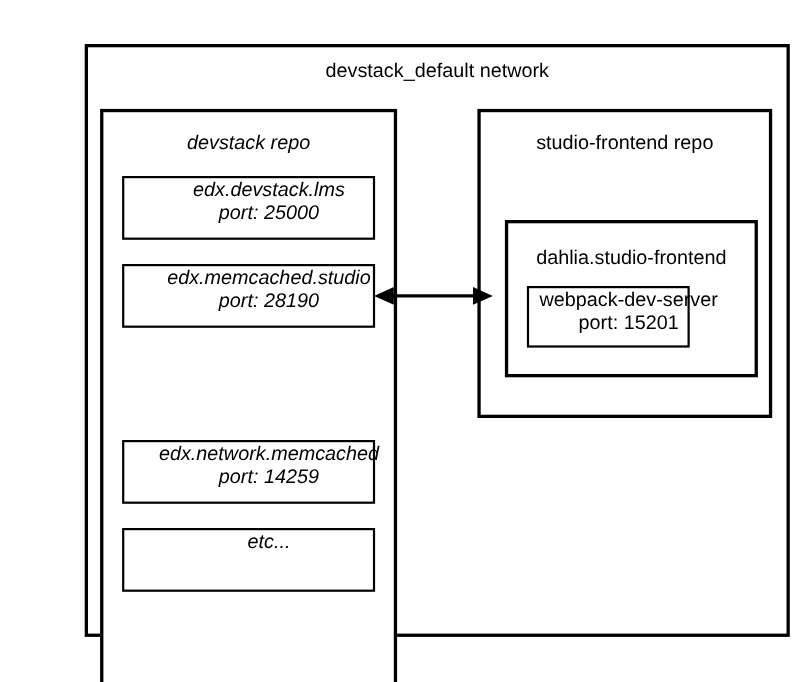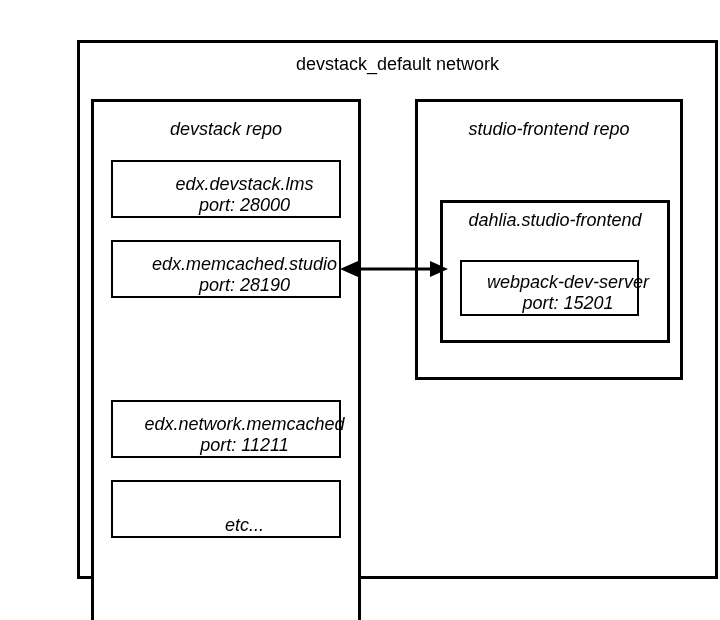--- a/index.html
+++ b/index.html
@@ -26,25 +26,25 @@
   .border2 { border: 2px solid #000000; }
   .title {
     position: relative;
     text-align: center;
     font-size: 18px;
     line-height: 21px;
     white-space: nowrap;
   }
   .network-title { padding-top: 11px; }
   .repo-title { padding-top: 17px; }
-  .dahlia-title { padding-top: 7px; }
+  .dahlia-title { padding-top: 21px; }
   .cbox {
     display: flex;
     flex-direction: column;
-    justify-content: flex-end;
+    justify-content: flex-start;
     align-items: center;
     text-align: center;
     padding-left: 37px;
   }
   .cline {
     font-size: 18px;
     line-height: 21px;
     white-space: nowrap;
   }
   .arrow-svg {
@@ -63,50 +63,50 @@
   <div class="box border3" style="left:38px; top:40px; width:641px; height:539px;">
 
     <div class="title network-title">devstack_default network</div>
 
     <div class="box border3" style="left:11px; top:56px; width:270px; height:597px;font-style:italic;">
 
       <div class="title repo-title">devstack repo</div>
 
       <div class="box border2 cbox" style="left:17px; top:58px; width:230px; height:58px;">
         <div class="cline">edx.devstack.lms</div>
-        <div class="cline">port: 28000</div>
+        <div class="cline">port: 25000</div>
       </div>
 
       <div class="box border2 cbox" style="left:17px; top:138px; width:230px; height:58px;">
         <div class="cline">edx.memcached.studio</div>
         <div class="cline">port: 28190</div>
       </div>
 
 
       <div class="box border2 cbox" style="left:17px; top:298px; width:230px; height:58px;">
         <div class="cline">edx.network.memcached</div>
-        <div class="cline">port: 11211</div>
+        <div class="cline">port: 14259</div>
       </div>
 
       <div class="box border2 cbox" style="left:17px; top:378px; width:230px; height:58px;">
         <div class="cline">etc...</div>
         <div class="cline"></div>
       </div>
 
     </div>
 
-    <div class="box border3" style="left:335px; top:56px; width:268px; height:281px;font-style:italic;">
+    <div class="box border3" style="left:354px; top:56px; width:268px; height:281px;">
 
       <div class="title repo-title">studio-frontend repo</div>
 
       <div class="box border3" style="left:22px; top:98px; width:230px; height:143px;">
 
         <div class="title dahlia-title">dahlia.studio-frontend</div>
 
-        <div class="box border2 cbox" style="left:17px; top:57px; width:179px; height:56px;">
+        <div class="box border2 cbox" style="left:17px; top:57px; width:148px; height:56px;">
           <div class="cline">webpack-dev-server</div>
           <div class="cline">port: 15201</div>
         </div>
 
       </div>
     </div>
 
     <svg class="arrow-svg" viewBox="0 0 110 24">
       <line x1="14" y1="12" x2="96" y2="12" stroke="#000000" stroke-width="3"></line>
       <polygon points="1,12 19,4 19,20" fill="#000000"></polygon>

